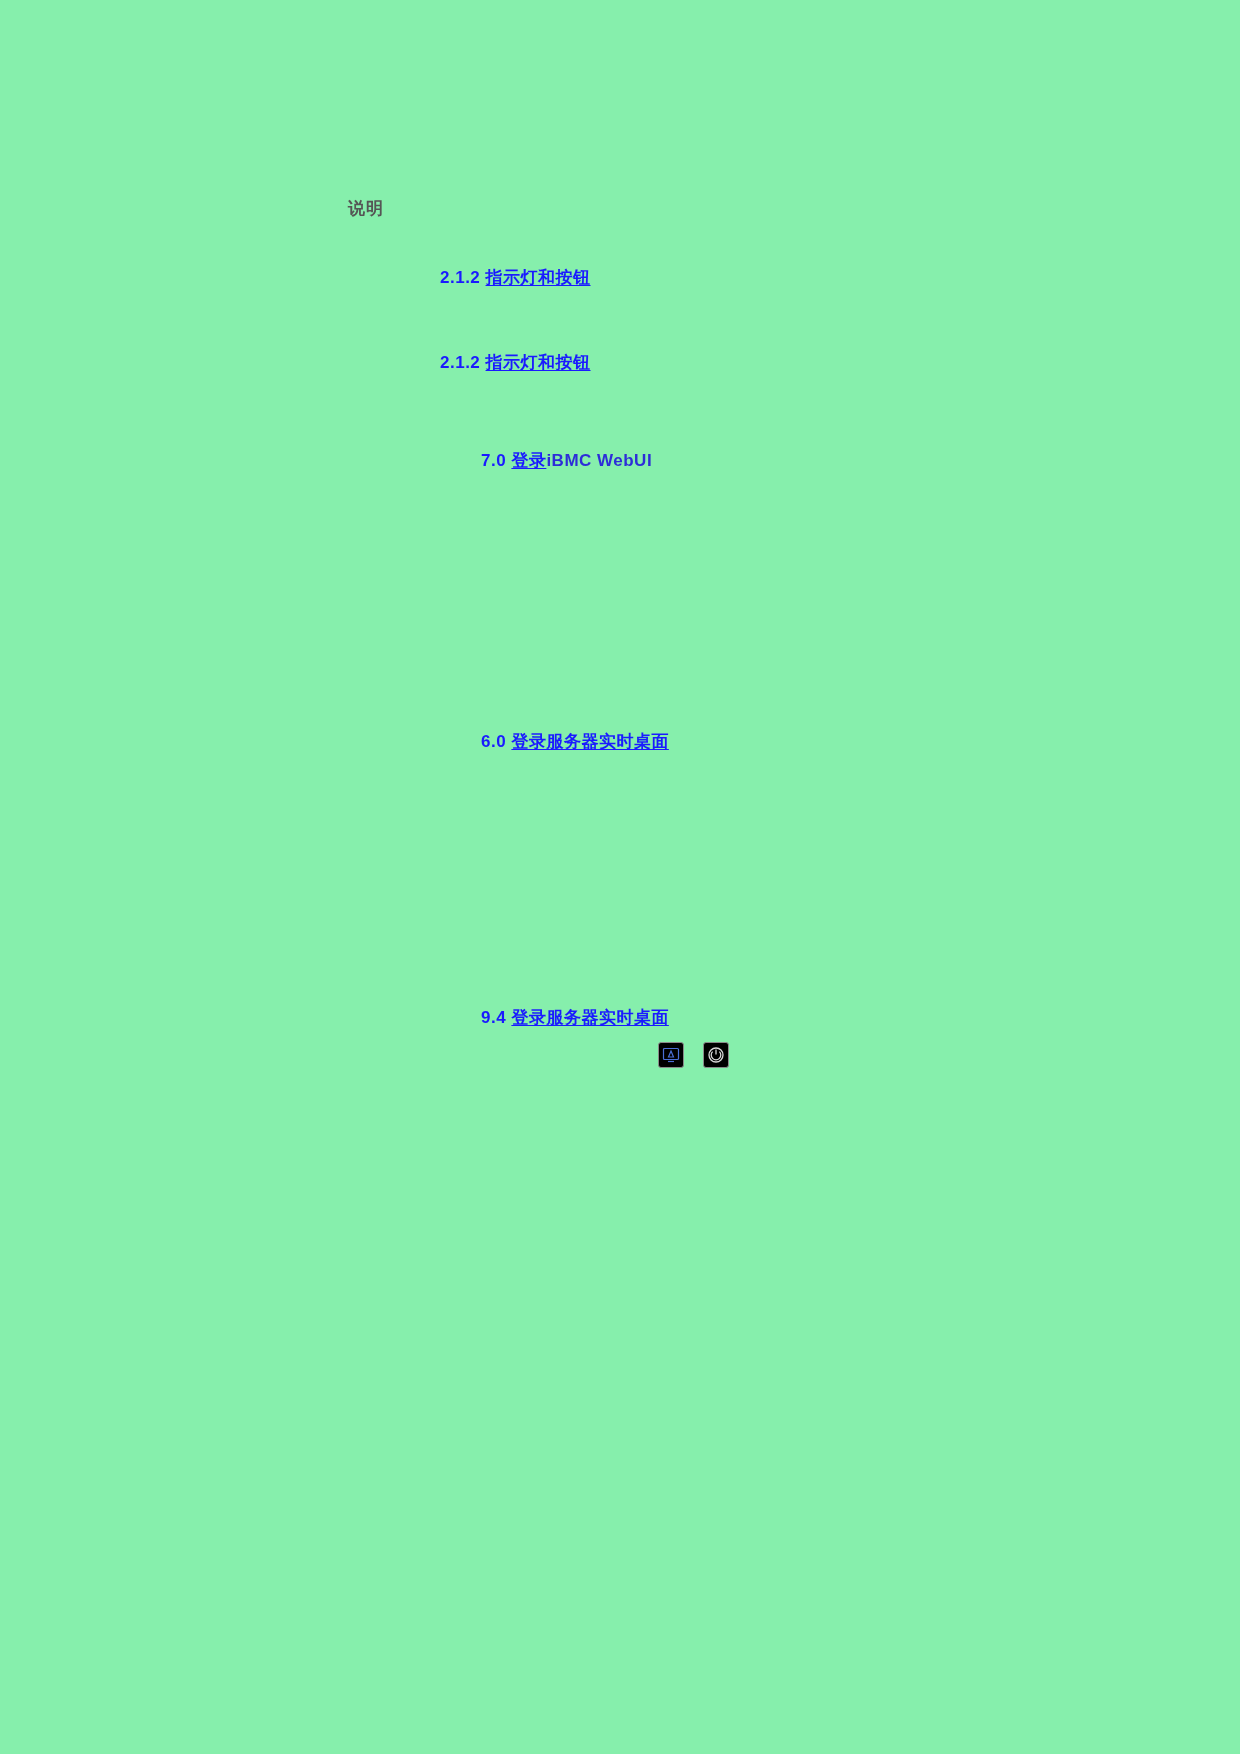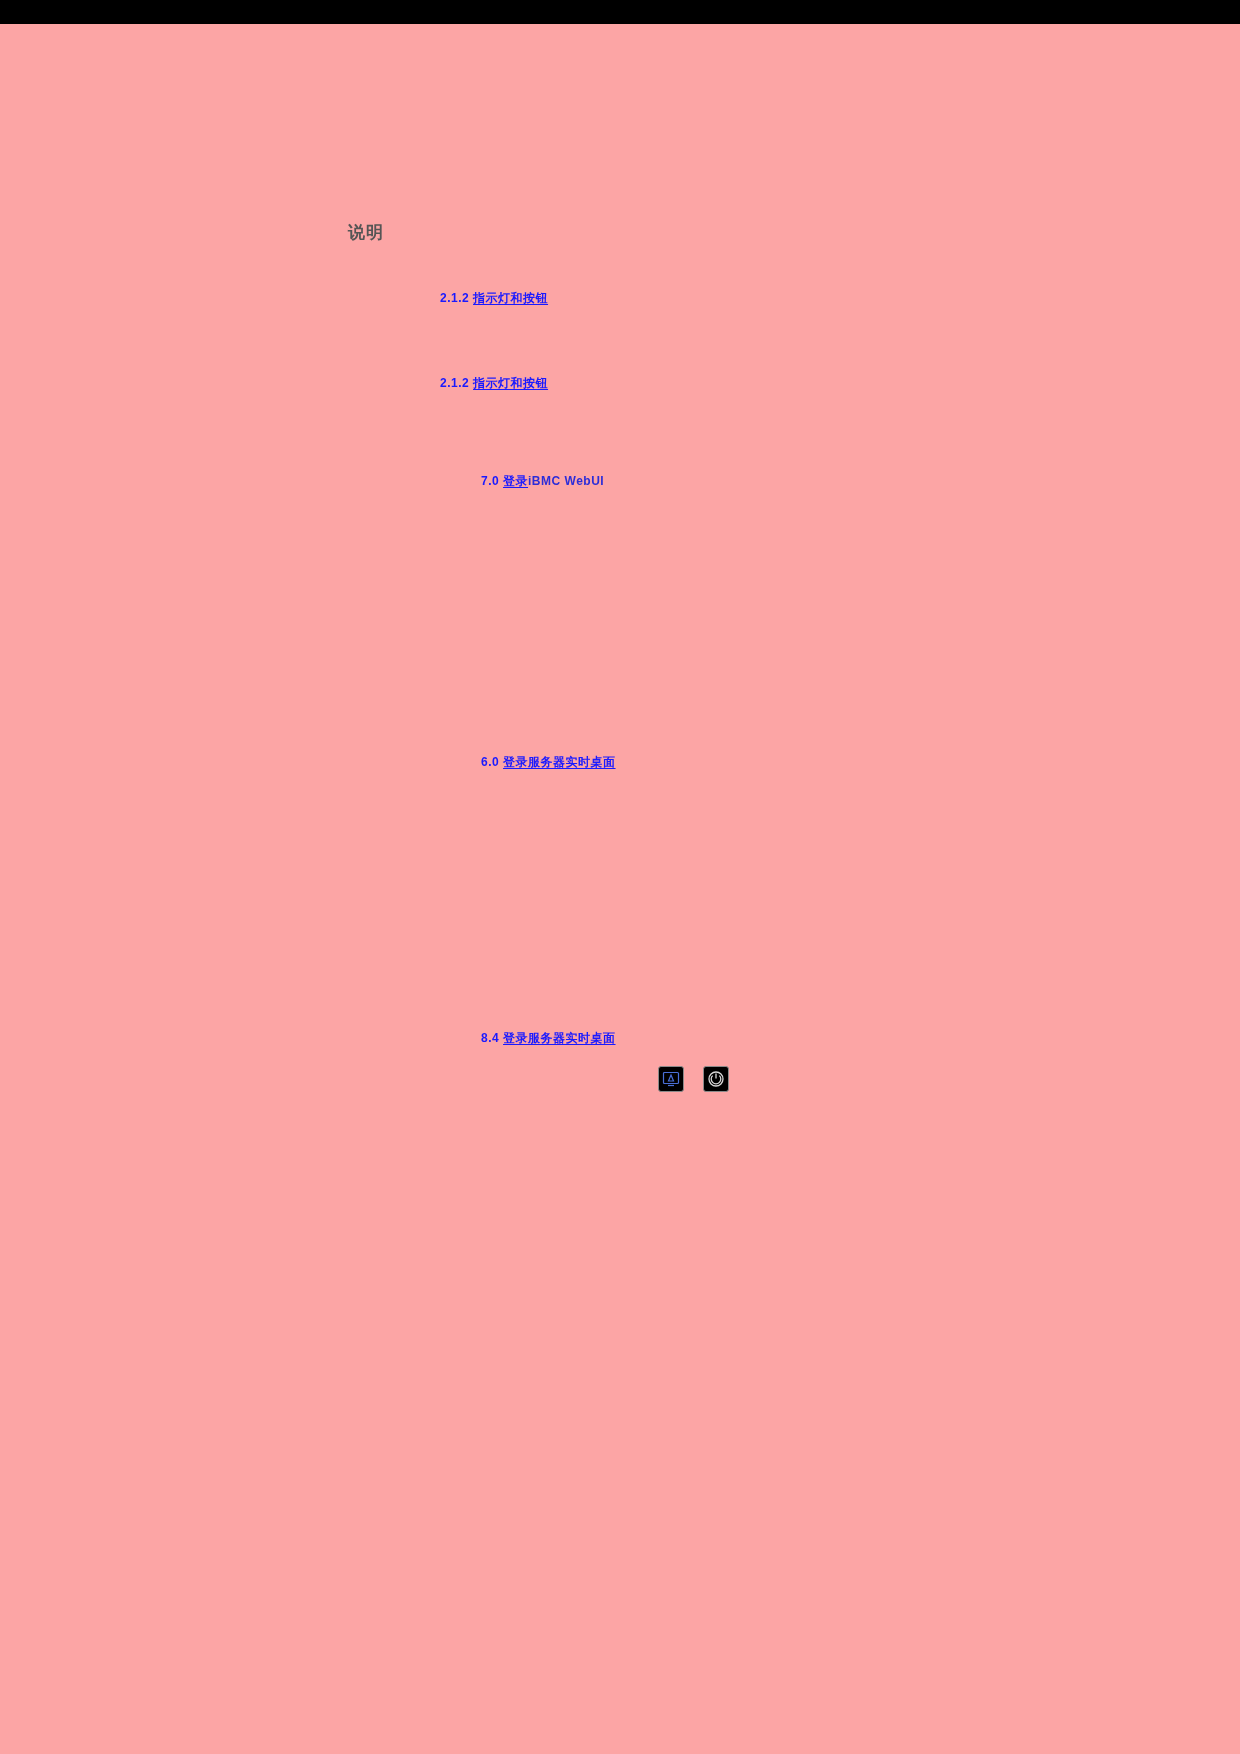--- a/index.html
+++ b/index.html
@@ -11,35 +11,34 @@
     width: 1240px;
     height: 1754px;
     position: relative;
     font-family: "Liberation Sans", sans-serif;
     color: #ffffff;
     overflow: hidden;
   }
   .page {
     position: absolute;
     inset: 0;
-    background: #fca5a5;
-    margin-top: 24px;
+    background: #86efac;
   }
   .abs {
     position: absolute;
     white-space: nowrap;
   }
   .note-label {
     font-size: 17px;
     font-weight: 700;
     color: #555555;
     letter-spacing: 1px;
   }
   .link-heading {
-    font-size: 12px;
+    font-size: 17px;
     font-weight: 700;
     color: #1a1aff;
     letter-spacing: 0.5px;
   }
   .link-heading .num {
     color: #1a1aff;
     font-weight: 700;
   }
   .link-heading .txt {
     color: #1a1aff;
@@ -89,21 +88,21 @@
     <span class="num">7.0</span>
     <span class="txt">登录</span><span class="tail">iBMC WebUI</span>
   </div>
 
   <div class="abs link-heading underlined" style="left:481px; top:730px;">
     <span class="num">6.0</span>
     <span class="txt">登录服务器实时桌面</span>
   </div>
 
   <div class="abs link-heading underlined" style="left:481px; top:1006px;">
-    <span class="num">8.4</span>
+    <span class="num">9.4</span>
     <span class="txt">登录服务器实时桌面</span>
   </div>
 
   <div class="icon-box" style="left:658px; top:1042px;">
     <svg width="18" height="16" viewBox="0 0 18 16" aria-hidden="true">
       <rect x="1.5" y="1.5" width="15" height="11" rx="1" fill="none" stroke="#4a6fd6" stroke-width="1.2"></rect>
       <path d="M9 4 L11.5 10 L6.5 10 Z" fill="none" stroke="#4a6fd6" stroke-width="1.2"></path>
       <line x1="6" y1="14.5" x2="12" y2="14.5" stroke="#4a6fd6" stroke-width="1.2"></line>
     </svg>
   </div>

